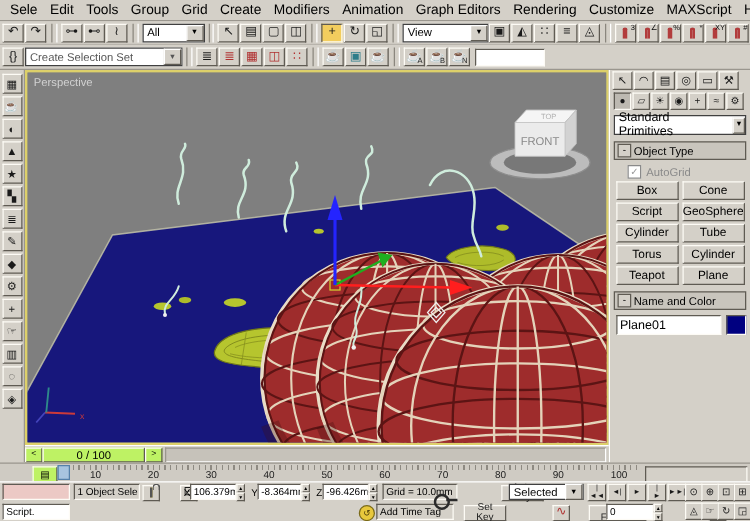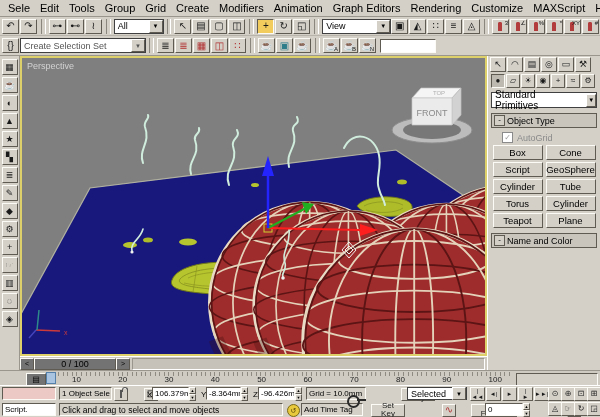--- a/index.html
+++ b/index.html
@@ -1,19 +1,19 @@
 <!DOCTYPE html>
 <html><head>
 <meta charset="utf-8">
 <style>
   html,body{margin:0;padding:0;background:#6a6a6a;}
   #root{position:relative;width:600px;height:417px;background:#d4d0c8;
         font-family:"Liberation Sans",sans-serif;font-size:11px;color:#000;overflow:hidden;}
   .abs{position:absolute;}
-  .raised{border:1px solid;border-color:#fdfbf5 #5f5b53 #5f5b53 #fdfbf5;background:#737373;}
+  .raised{border:1px solid;border-color:#fdfbf5 #5f5b53 #5f5b53 #fdfbf5;background:#bef264;}
   .sunken{border:1px solid;border-color:#5f5b53 #fdfbf5 #fdfbf5 #5f5b53;background:#fff;}
   .sunkeng{border:1px solid;border-color:#5f5b53 #fdfbf5 #fdfbf5 #5f5b53;background:#d4d0c8;}
   
   .menubar{left:0;top:0;width:600px;height:17px;display:flex;align-items:center;padding-left:3px;
            border-bottom:1px solid #9a968e;box-sizing:border-box;}
   .menu-item{padding:1px 5px;font-size:11px;white-space:nowrap;cursor:default;}
   
   .toolbar{display:flex;align-items:center;background:#d4d0c8;}
   .tb1{left:0;top:17px;width:600px;height:19px;border-bottom:1px solid #b8b4ac;box-sizing:border-box;padding-left:2px;}
   .tb2{left:0;top:36px;width:600px;height:20px;border-bottom:1px solid #9a968e;box-sizing:border-box;padding-left:2px;}
@@ -505,20 +505,24 @@
         <button class="objbtn">Cylinder</button>
         <button class="objbtn">Tube</button>
         <button class="objbtn">Torus</button>
         <button class="objbtn">Cylinder</button>
         <button class="objbtn">Teapot</button>
         <button class="objbtn">Plane</button>
       </div>
     <div class="rollout">
       <span class="minus">-</span>
       <span class="rtitle">Name and Color</span>
+    </div>
+    <div class="namerow">
+      <div class="sunken namefield">Plane01</div>
+      <div class="swatch" style="background:#000080"></div>
     </div>
   </div>
 
   <div class="abs timeslider">
     <button class="tsbtn raised">&lt;</button>
     <button class="tshandle raised">0 / 100</button>
     <button class="tsbtn raised">&gt;</button>
     <div class="tstrack"></div>
   </div>
 
@@ -590,21 +594,20 @@
             <span>|►</span>
           </button>
           <button class="tbtn">
             <span>►►|</span>
           </button>
         </div>
     </div>
 
     <div class="srow" style="left:0;top:17px;width:548px">
       <div class="sfield sunken abs" style="left:2px;top:0;width:54px">Script.</div>
-      <div class="sfield sunkeng abs" style="left:59px;top:0;width:224px;font-size:8.5px">Click and drag to select and move objects</div>
       <span class="helpicon abs" style="left:287px;top:1px">↺</span>
       <div class="sfield sunkeng abs" style="left:301px;top:0;width:62px">Add Time Tag</div>
       <button class="tbtn abs" style="left:371px;top:0;width:34px;height:13px;font-size:8px">Set Key</button>
       <button class="tbtn abs" style="left:407px;top:0;width:12px;height:13px;color:#b03030">∿</button>
       <button class="tbtn abs" style="left:421px;top:0;width:46px;height:13px;font-size:7.5px">Key Filters...</button>
       <button class="tbtn abs" style="left:470px;top:0;width:13px;height:13px;font-size:6px">◄◄</button>
       <div class="sfield sunken abs" style="left:485px;top:0;width:38px">0</div>
       <div class="spin abs" style="left:523px;top:0">
           <span>▲</span>
           <span>▼</span>

